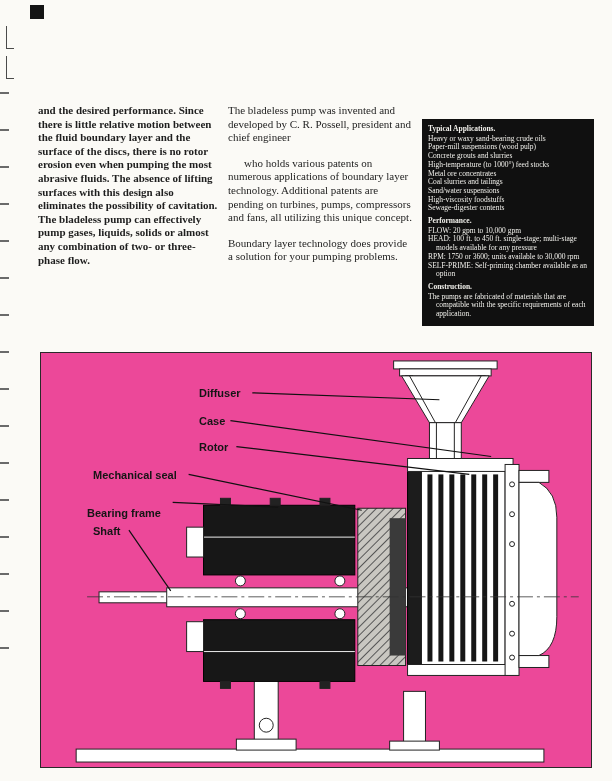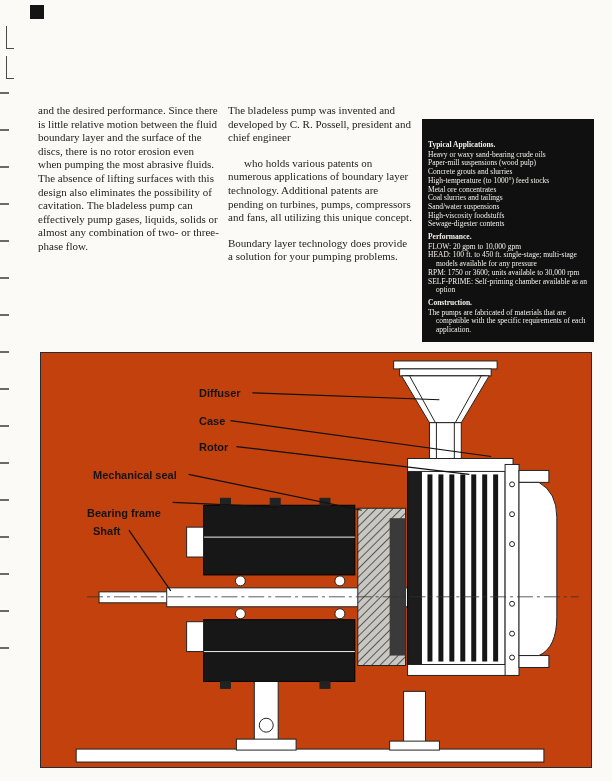--- a/index.html
+++ b/index.html
@@ -3,31 +3,31 @@
 <meta charset="utf-8">
 <style>
   html,body{margin:0;padding:0;background:#e8e6e1;}
   .page{position:relative;width:612px;height:781px;background:#fbfaf6;overflow:hidden;
         font-family:"Liberation Serif",serif;color:#1e1e1e;margin:0 auto;}
   .reg-square{position:absolute;left:30px;top:5px;width:14px;height:14px;background:#141414;}
   .bracket{position:absolute;left:6px;width:7px;height:22px;border-left:1.5px solid #4a4a4a;border-bottom:1.5px solid #4a4a4a;}
   .dash{position:absolute;left:0;width:9px;height:1.5px;background:#6a6a6a;}
   .col{position:absolute;top:104px;font-size:11px;line-height:13.6px;}
   .col p{margin:0 0 12px 0;}
-  .col1{left:38px;width:182px;}
+  .col1{left:38px;width:182px;font-weight:bold;}
   .col2{left:228px;width:186px;}
   .col2 .cont{ text-indent:16px; margin-top:4px;font-family:Liberation Serif, serif;}
   .specs{position:absolute;left:422px;top:119px;width:172px;box-sizing:border-box;
          background:#101010;color:#f2f1ec;padding:6px 6px 7px 6px;
          font-size:7.5px;line-height:8.7px;}
   .spec-title{font-weight:bold;margin:4px 0 1px 0;}
-  .spec-title:first-child{margin-top:16px;}
+  .spec-title:first-child{margin-top:0;}
   .spec-line{padding-left:8px;text-indent:-8px;}
   .diagram{position:absolute;left:40px;top:352px;width:552px;height:416px;
-           border:1.5px solid #2a2a2a;background:#c2410c;box-sizing:border-box;}
+           border:1.5px solid #2a2a2a;background:#ec4899;box-sizing:border-box;}
   .diagram svg{position:absolute;left:0;top:0;width:100%;height:100%;}
   .dlabel{position:absolute;font-family:"Liberation Sans",sans-serif;font-weight:600;
           font-size:11px;color:#151515;white-space:nowrap;}
 </style>
 </head>
 <body>
 
 <div class="page">
 
   <div class="reg-square"></div>

